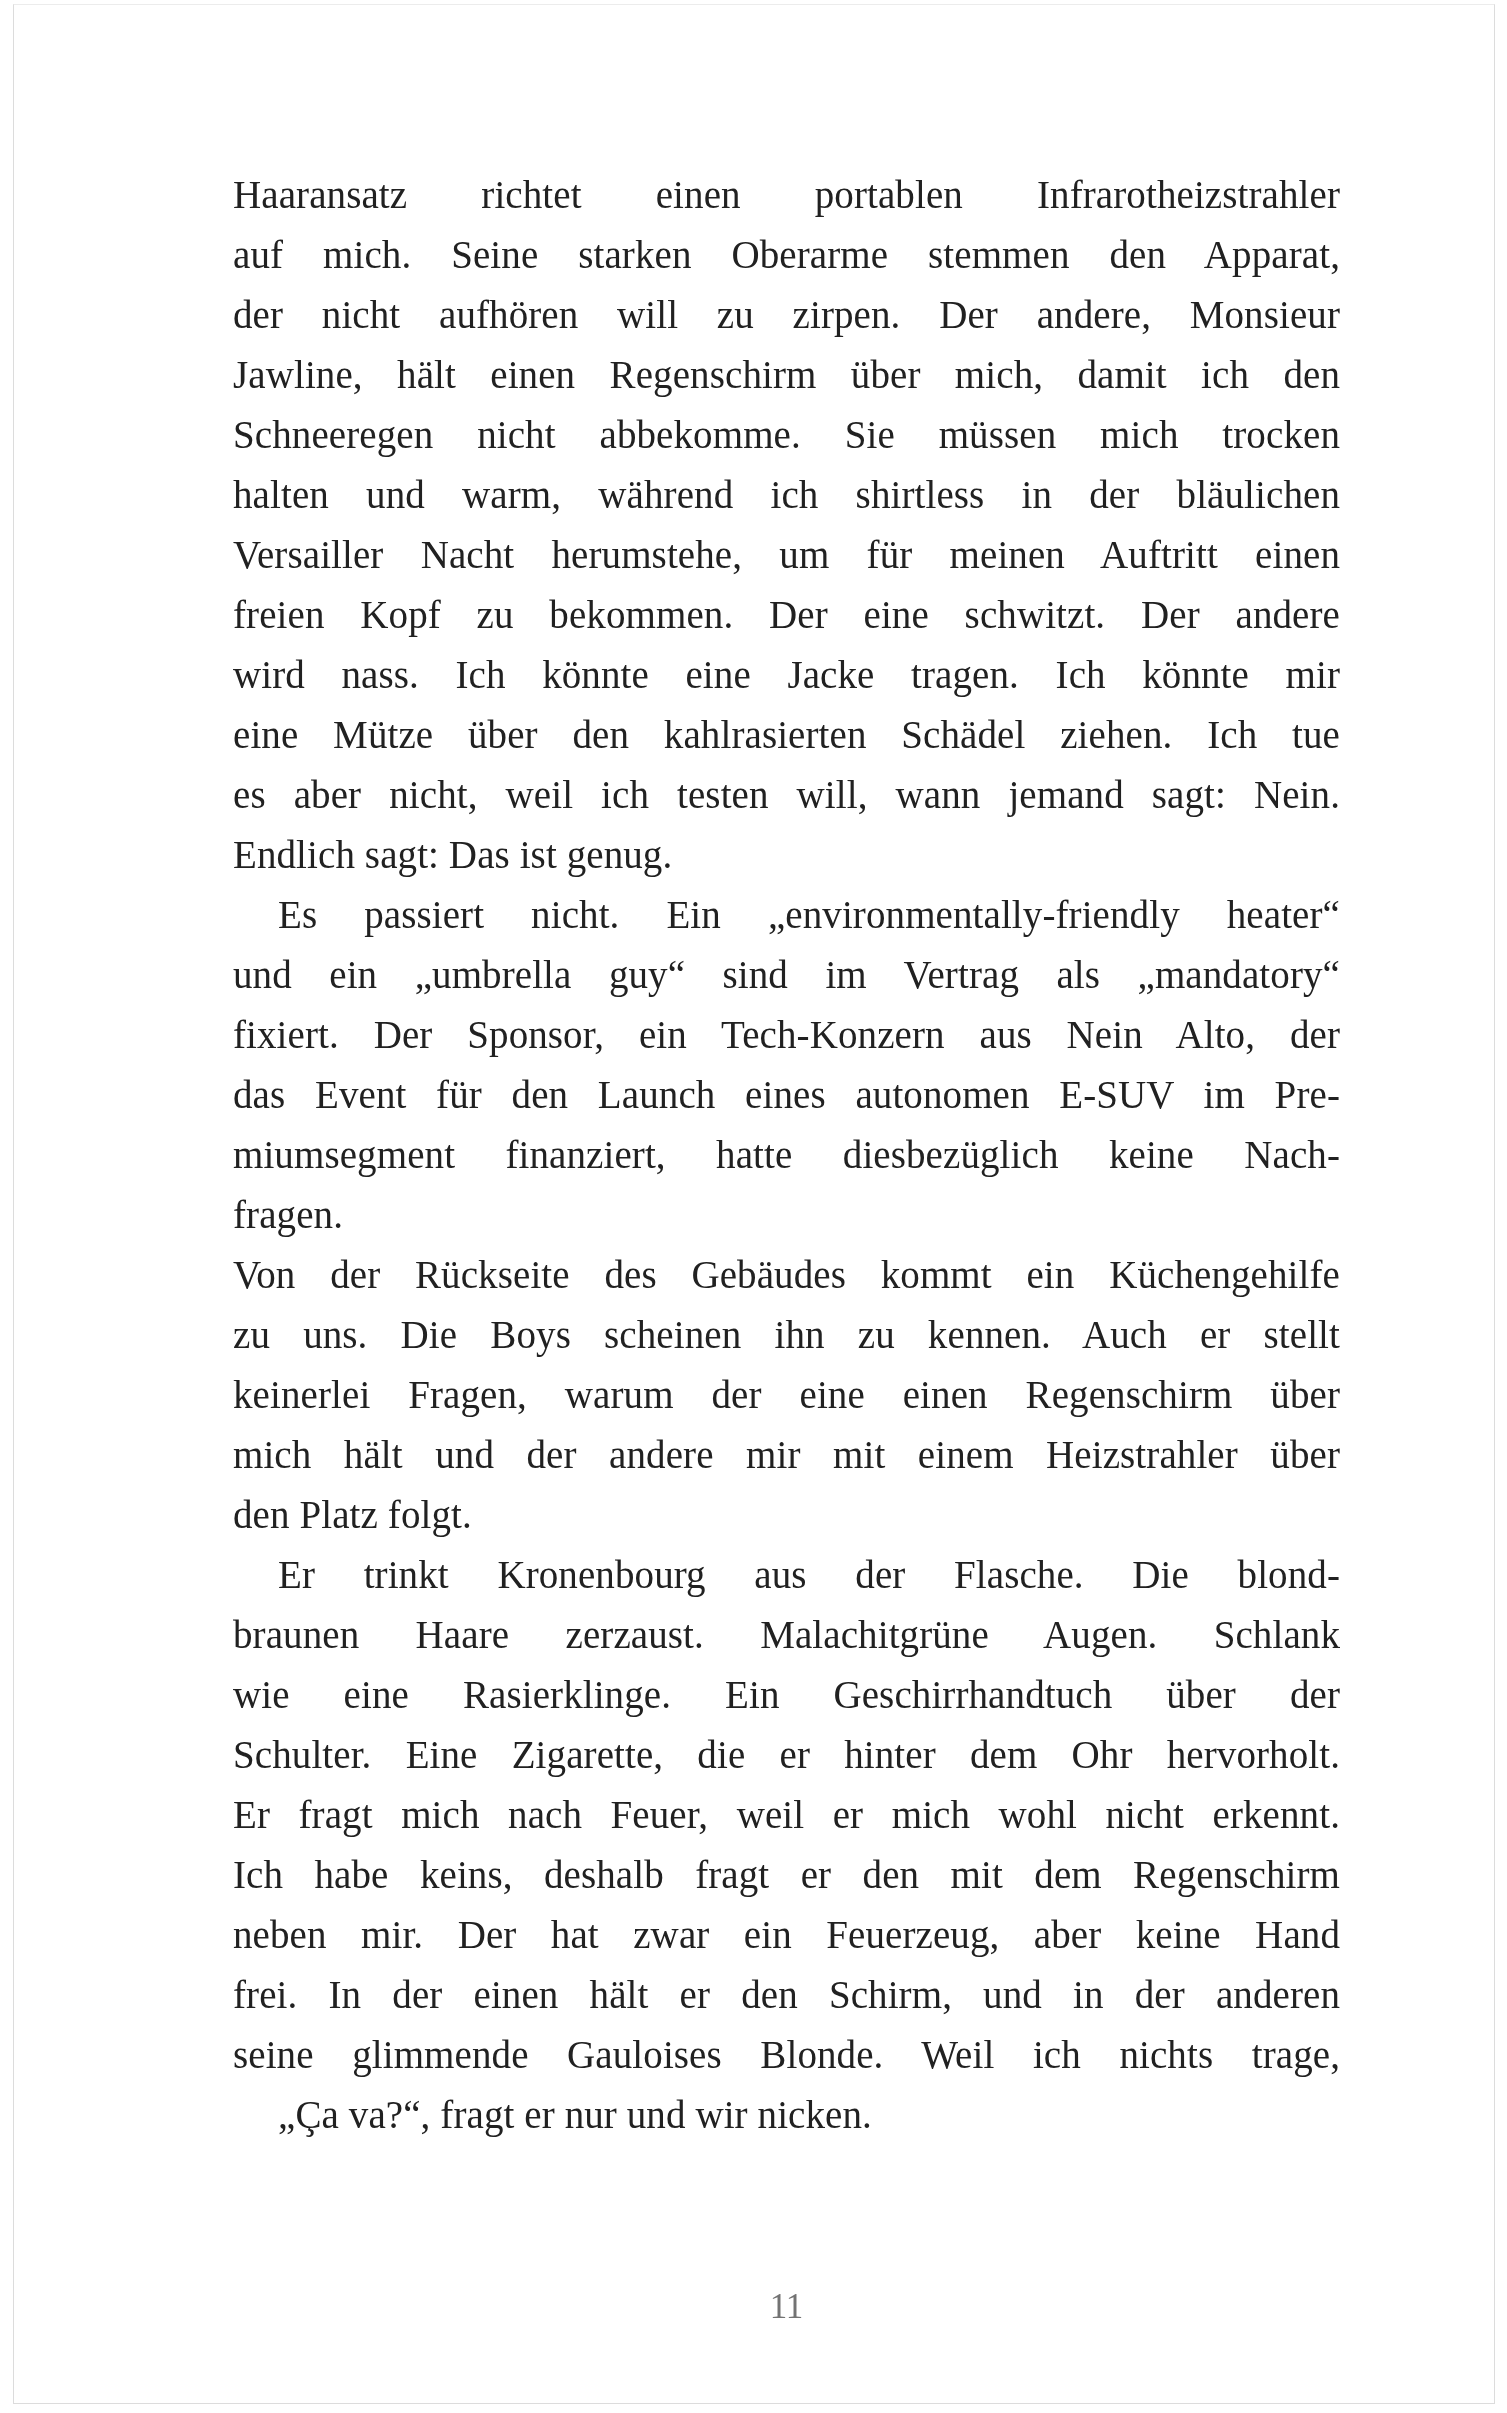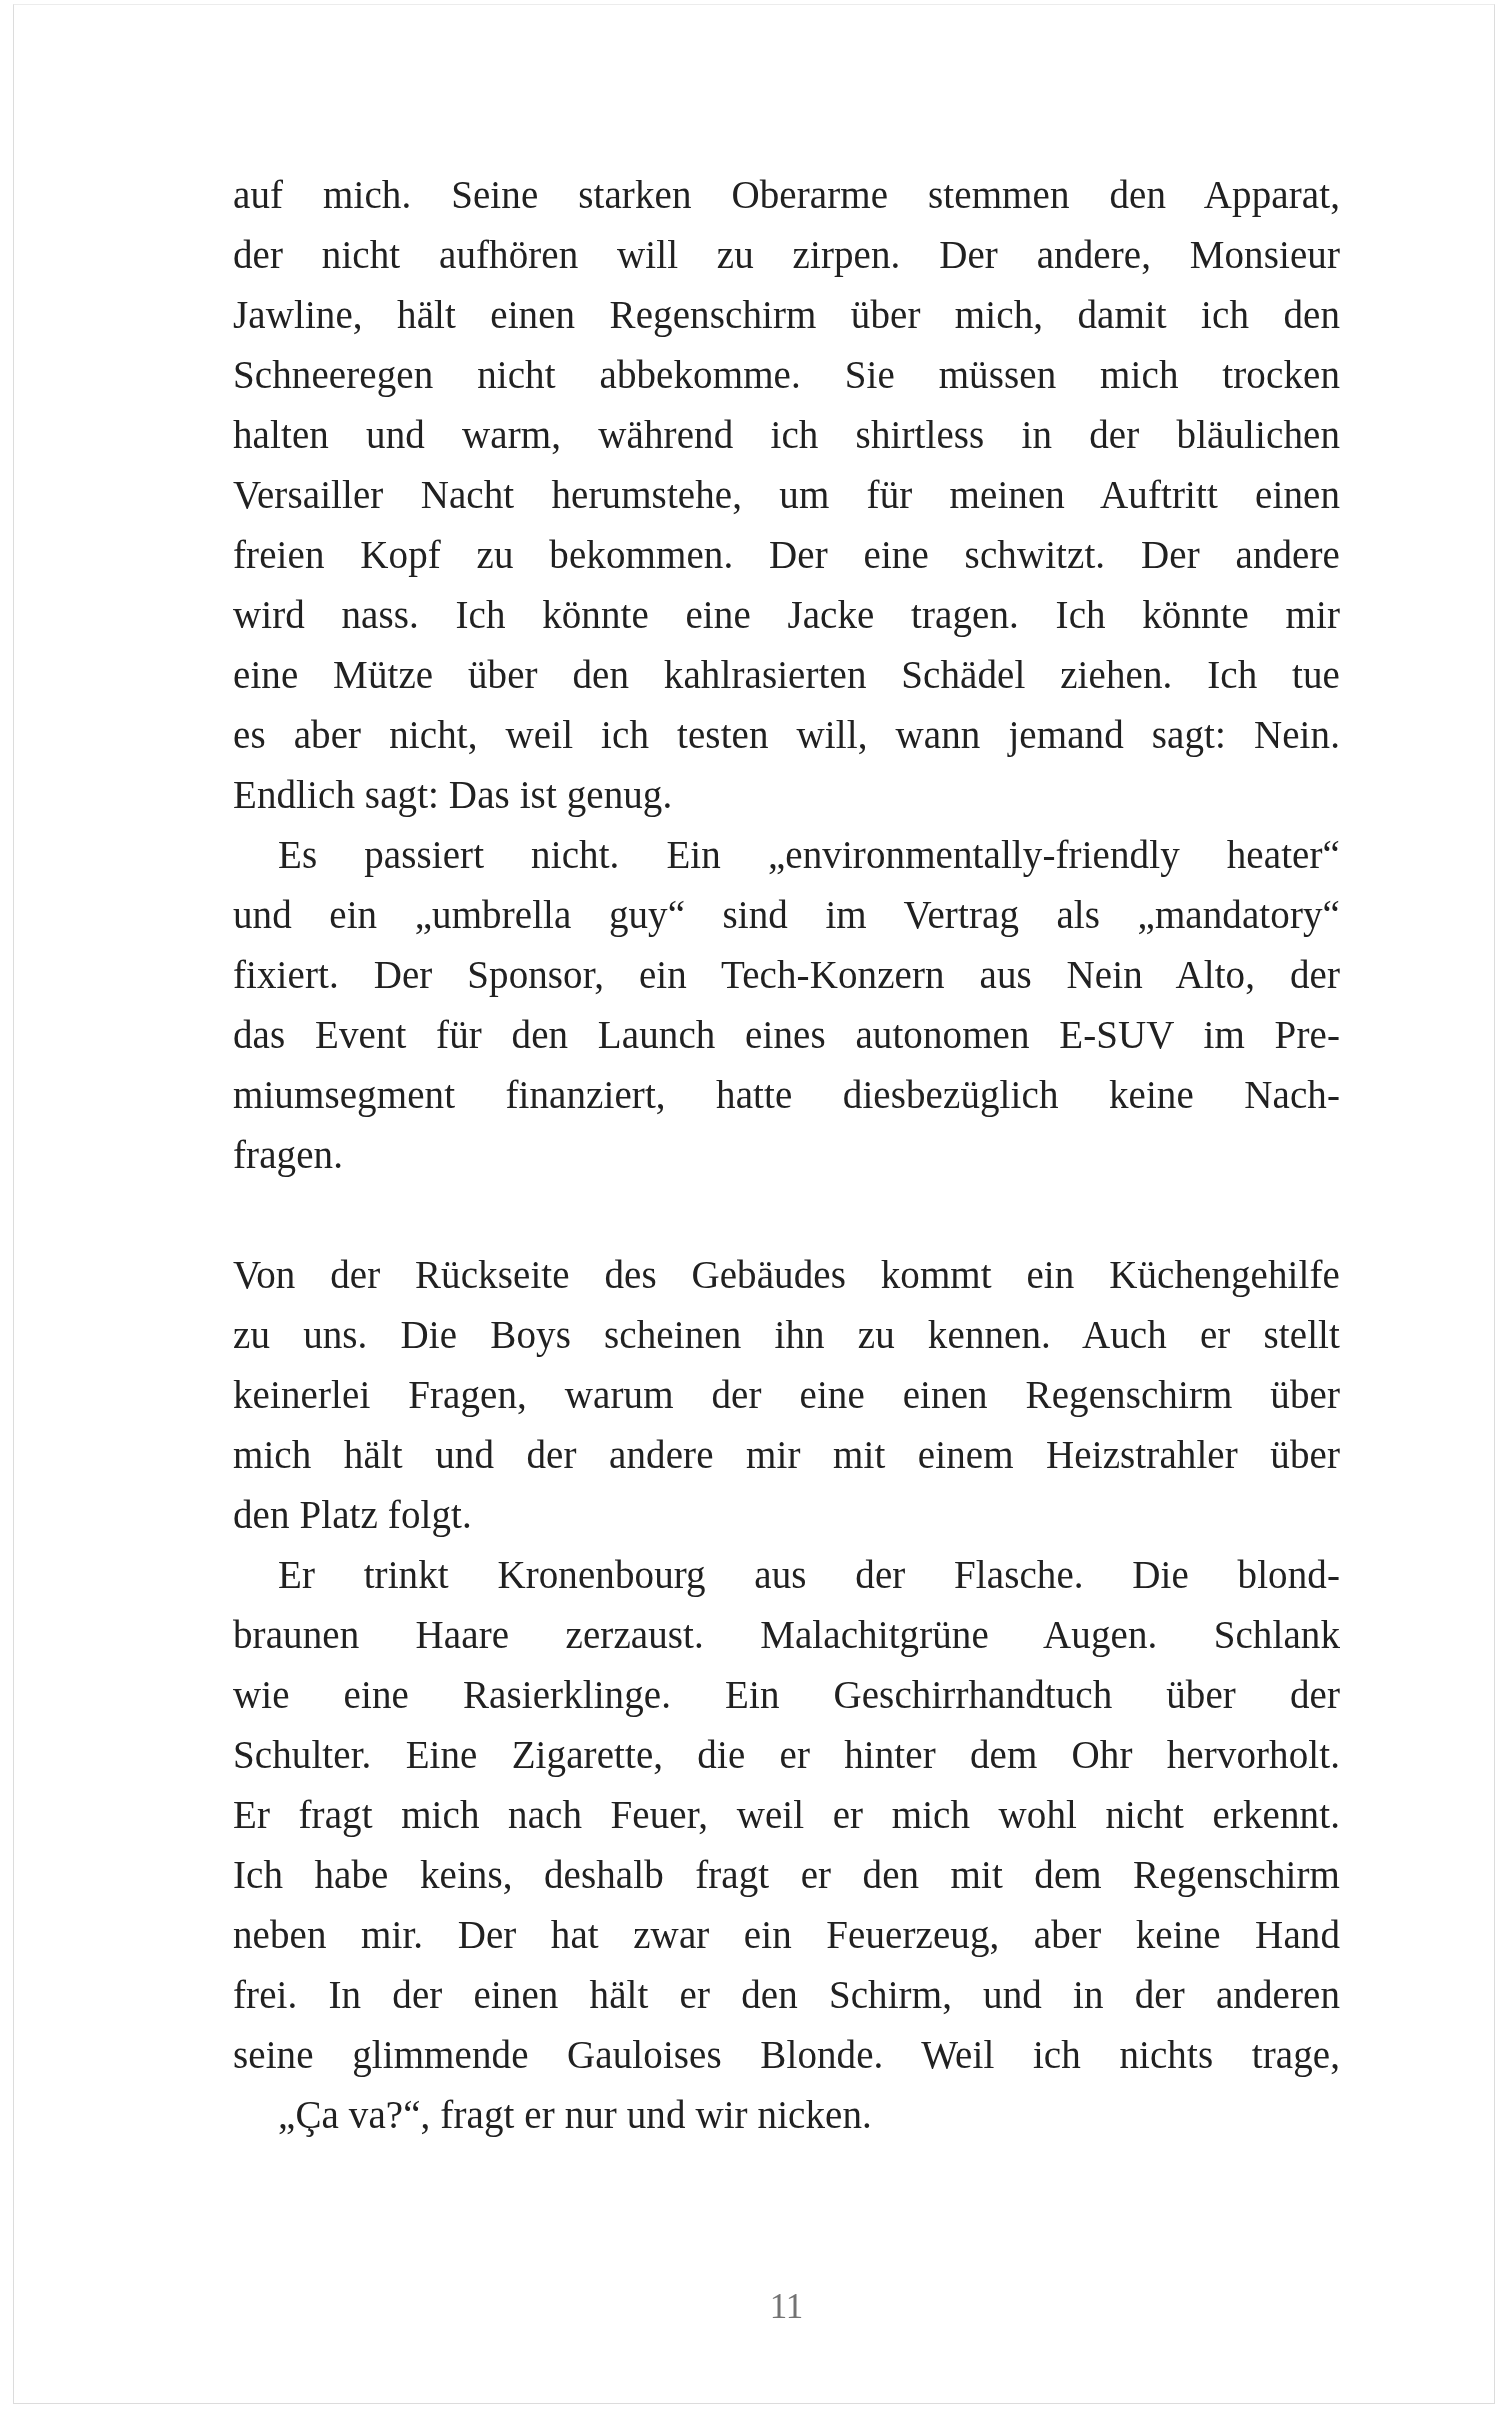--- a/index.html
+++ b/index.html
@@ -30,21 +30,21 @@
   .text-block {
     position: absolute;
     left: 233px;
     top: 165px;
     width: 1107px;
     font-size: 39px;
     line-height: 60px;
     letter-spacing: 0.1px;
   }
   .para { margin: 0; }
-  .para.space-before { margin-top: 60px; }
+  .para.space-before { }
   .line {
     text-align: justify;
     text-align-last: justify;
     -moz-text-align-last: justify;
     white-space: normal;
   }
   .line.last {
     text-align-last: left;
     -moz-text-align-last: left;
   }
@@ -60,20 +60,21 @@
     color: #737373;
   }
 </style>
 </head>
 <body>
 
 <div class="viewport">
   <div class="page-edge"></div>
   <div class="text-block">
       <div class="para">
+        <div class="line">Haaransatz richtet einen portablen Infrarotheizstrahler</div>
         <div class="line">auf mich. Seine starken Oberarme stemmen den Apparat,</div>
         <div class="line">der nicht aufhören will zu zirpen. Der andere, Monsieur</div>
         <div class="line">Jawline, hält einen Regenschirm über mich, damit ich den</div>
         <div class="line">Schneeregen nicht abbekomme. Sie müssen mich trocken</div>
         <div class="line">halten und warm, während ich shirtless in der bläulichen</div>
         <div class="line">Versailler Nacht herumstehe, um für meinen Auftritt einen</div>
         <div class="line">freien Kopf zu bekommen. Der eine schwitzt. Der andere</div>
         <div class="line">wird nass. Ich könnte eine Jacke tragen. Ich könnte mir</div>
         <div class="line">eine Mütze über den kahlrasierten Schädel ziehen. Ich tue</div>
         <div class="line">es aber nicht, weil ich testen will, wann jemand sagt: Nein.</div>

